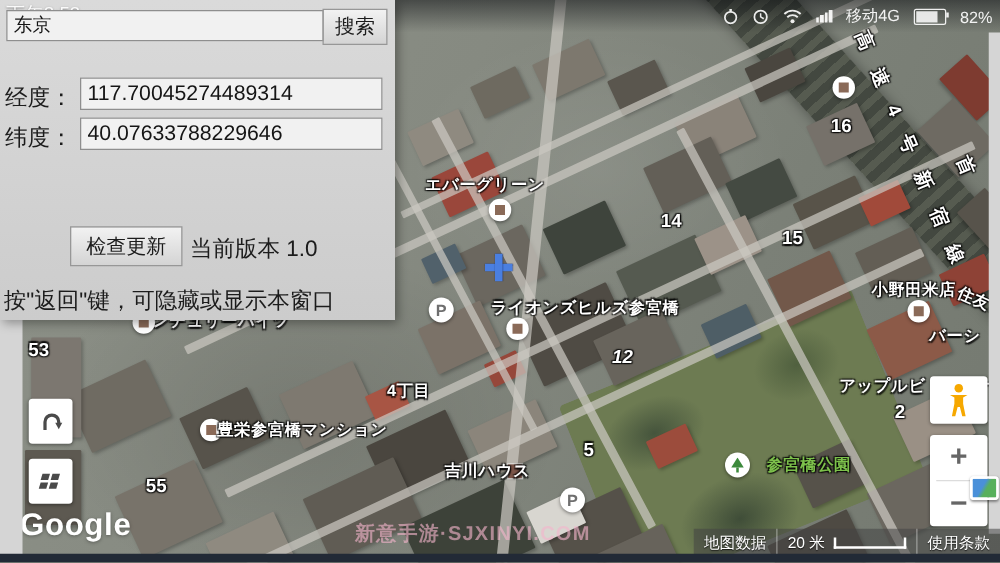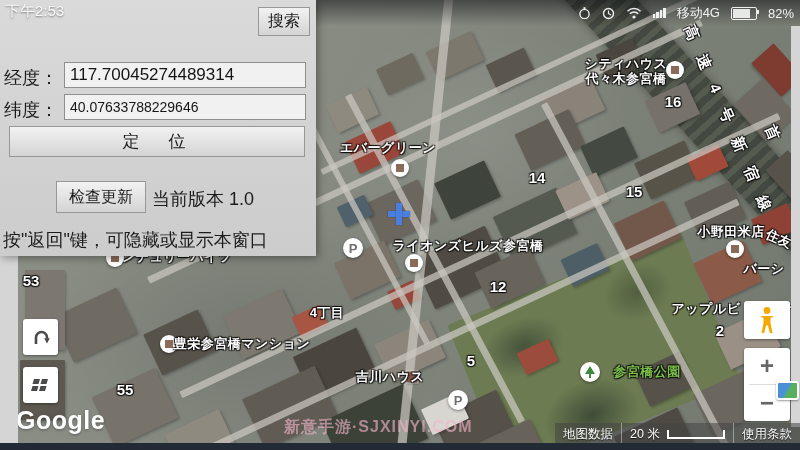--- a/index.html
+++ b/index.html
@@ -165,24 +165,20 @@
       <div class="patch road" style="left: 90px; top: 342px; width: 680px; height: 7px; transform: rotate(-25deg);"></div>
       <div class="patch road" style="left: 300px; top: 72px; width: 460px; height: 6px; transform: rotate(-25deg);"></div>
       <div class="patch road" style="left: 250px; top: 255px; width: 370px; height: 7px; transform: rotate(62deg);"></div>
       <div class="patch road" style="left: 430px; top: 290px; width: 430px; height: 7px; transform: rotate(62deg);"></div>
       <div class="patch road" style="left: 60px; top: 120px; width: 500px; height: 6px; transform: rotate(62deg);"></div>
     </div>
 
   <div class="map-label rot-label" style="left:697px;top:22px;transform:rotate(67deg);font-size:15px;letter-spacing:17px;">高速4号新宿線</div>
   <div class="map-label rot-label" style="left:778px;top:122px;transform:rotate(67deg);font-size:15px;">首</div>
 
-  <div class="map-label two-line" style="left:626px;top:71px;">
-    <span>シティハウス</span><br>
-    <span>代々木参宮橋</span>
-  </div>
   <div class="poi" style="left:675px;top:70px;">
       <span class="sq"></span>
     </div>
 
   <div class="map-label" style="left:388px;top:148px;">エバーグリーン</div>
   <div class="poi" style="left:400px;top:168px;">
       <span class="sq"></span>
     </div>
 
   <div class="map-label" style="left:468px;top:246px;">ライオンズヒルズ参宮橋</div>
@@ -222,21 +218,21 @@
   </div>
 
   <div class="map-label" style="left:327px;top:313px;">4丁目</div>
 
   <div class="p-circle" style="left:353px;top:248px;">P</div>
   <div class="p-circle" style="left:458px;top:400px;">P</div>
 
   <div class="map-label map-num" style="left:673px;top:101px;">16</div>
   <div class="map-label map-num" style="left:537px;top:177px;">14</div>
   <div class="map-label map-num" style="left:634px;top:191px;">15</div>
-  <div class="map-label map-num" style="left:498px;top:286px;">12</div>
+  <div class="map-label map-num" style="left:498px;top:286px;font-style:italic;">12</div>
   <div class="map-label map-num" style="left:471px;top:360px;">5</div>
   <div class="map-label map-num" style="left:720px;top:330px;">2</div>
   <div class="map-label map-num" style="left:31px;top:280px;">53</div>
   <div class="map-label map-num" style="left:125px;top:389px;">55</div>
 
   <div class="cross" style="left:399px;top:214px;"></div>
 </div>
 
 <div class="ctl" style="left:23px;top:319px;width:35px;height:36px;">
   <svg width="22" height="21" viewBox="0 0 22 21">
@@ -289,29 +285,29 @@
   <span>移动4G</span>
   <span class="batt">
       <i></i>
     </span>
   <span>82%</span>
 </div>
 
 <div class="panel">
   <span class="time">下午2:53</span>
 
+  <input class="tbox" style="left: 5px; top: 8px; width: 242px; height: 23px; font-size: 15px;" value="东京">
   <div class="btn" style="left:258px;top:7px;width:50px;height:27px;font-size:16px;">搜索</div>
 
   <span class="plabel" style="left:4px;top:66px;font-size:18px;">经度：</span>
   <input class="tbox" style="left: 64px; top: 62px; width: 230px; height: 24px; font-size: 17px;" value="117.70045274489314">
 
   <span class="plabel" style="left:4px;top:98px;font-size:18px;">纬度：</span>
-  <input class="tbox" style="left: 64px; top: 94px; width: 230px; height: 24px; font-size: 14px;" value="40.07633788229646">
-
-  <div class="btn" style="left:9px;top:126px;width:294px;height:29px;font-size:17px;letter-spacing:6px;">定　位</div>
+  <input class="tbox" style="left: 64px; top: 94px; width: 230px; height: 24px; font-size: 17px;" value="40.07633788229646">
+
 
   <div class="btn" style="left:56px;top:181px;width:88px;height:30px;font-size:16px;">检查更新</div>
   <span class="plabel" style="left:152px;top:187px;font-size:18px;">当前版本 1.0</span>
 
   <span class="plabel" style="left:3px;top:228px;font-size:18px;">按"返回"键，可隐藏或显示本窗口</span>
 </div>
 
 <div class="strip-left"></div>
 <div class="strip-right"></div>
 

